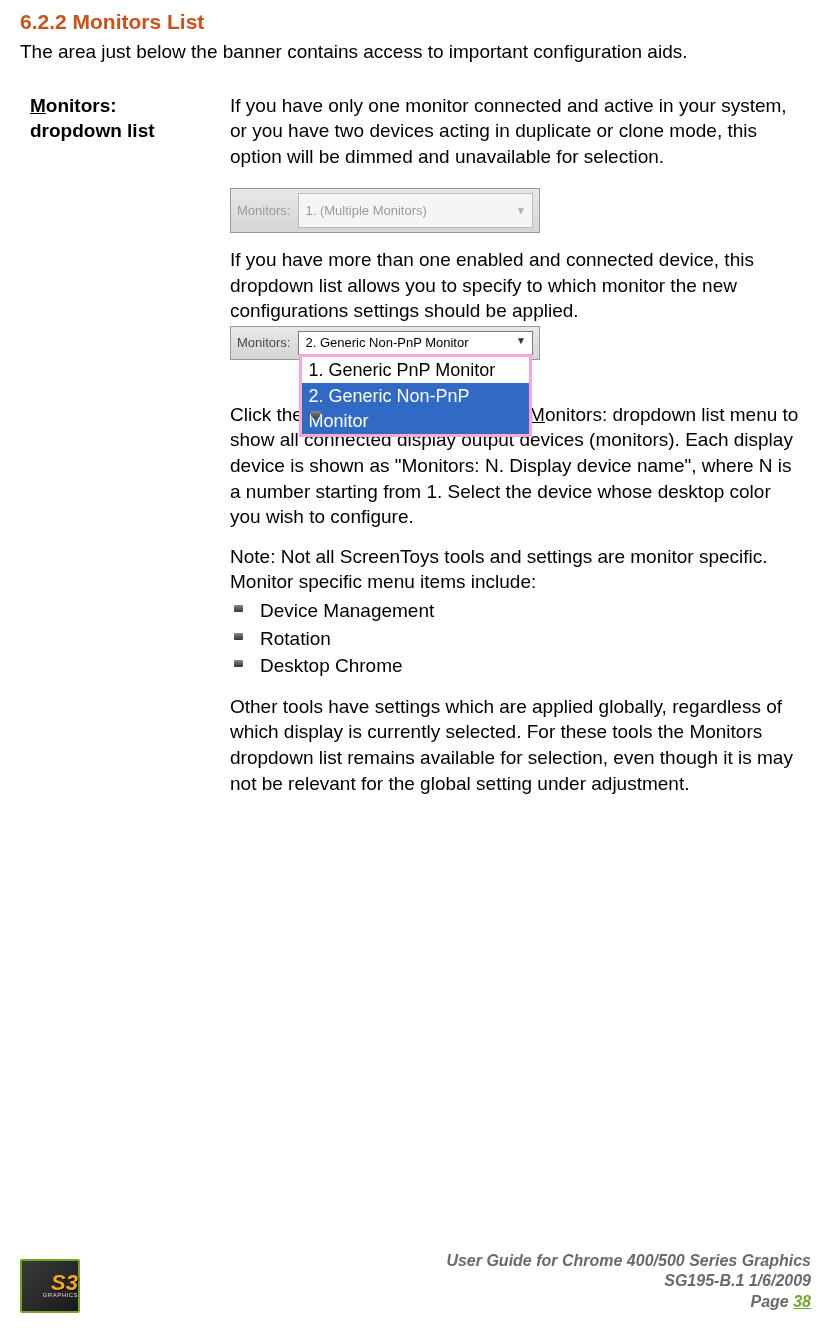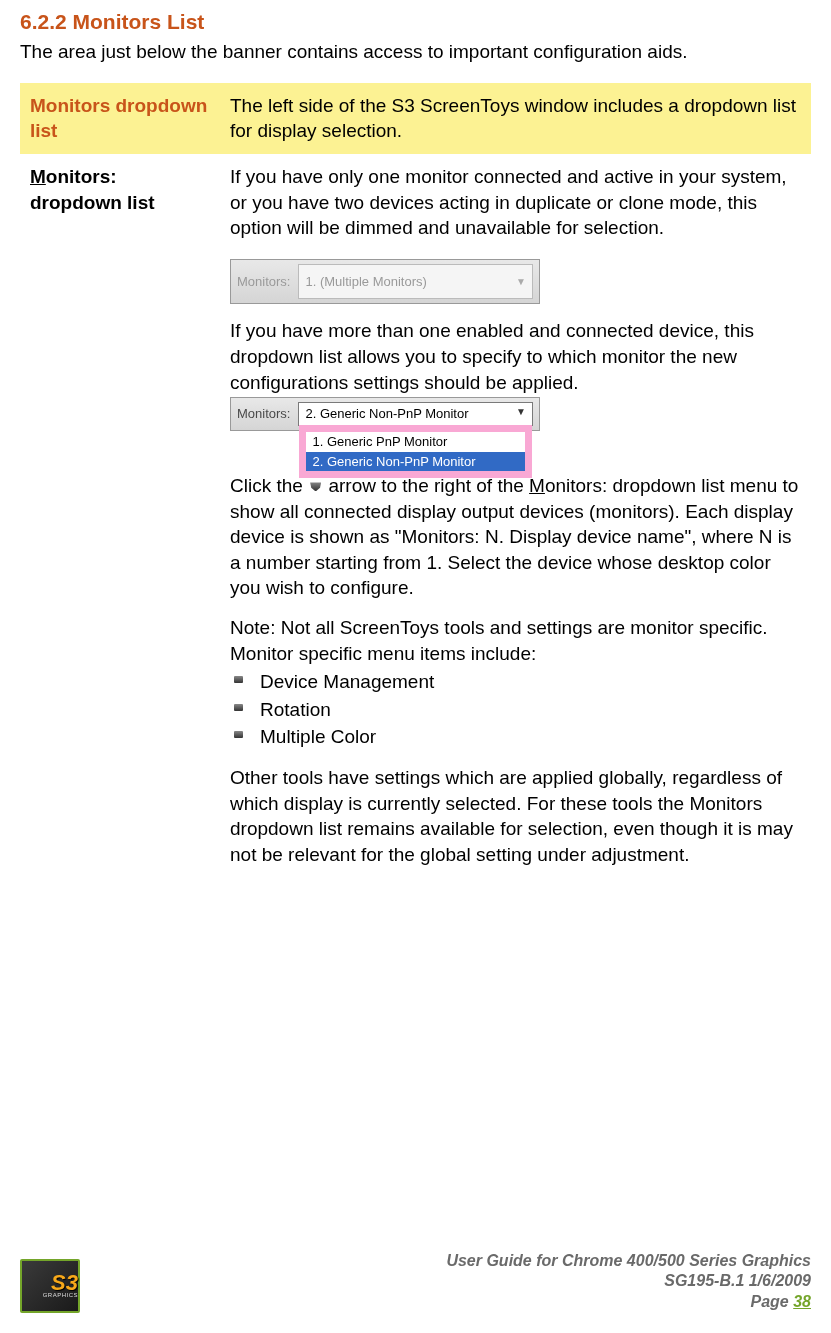--- a/index.html
+++ b/index.html
@@ -120,22 +120,22 @@
     .dd-arrow-act {
       color: #333;
       font-size: 10px;
     }
     .dd-list {
       position: absolute;
       top: 22px;
       left: 0;
       right: 0;
       background: #fff;
-      border: 7px solid #f9a8d4;
-      font-size: 13px;
+      border: 3px solid #f9a8d4;
+      font-size: 18px;
     }
     .dd-list-item {
       padding: 1px 6px;
     }
     .dd-list-item.selected {
       background: #316ac5;
       color: #fff;
     }
     .bullet-list {
       list-style: none;
@@ -212,24 +212,20 @@
     }
   </style>
 </head>
 <body>
 
 <h2 class="section-heading">6.2.2 Monitors List</h2>
 <p class="intro-text">The area just below the banner contains access to important configuration aids.</p>
 
 <table class="def-table">
   <tbody>
-      <tr class="highlight-row">
-    <td class="label-col">Monitors dropdown list</td>
-    <td class="desc-col">The left side of the S3 ScreenToys window includes a dropdown list for display selection.</td>
-  </tr>
   <tr>
     <td class="label-col">
       <span class="underline-letter">M</span><span>onitors: dropdown list</span>
     </td>
     <td class="desc-col">
       <p>If you have only one monitor connected and active in your system, or you have two devices acting in duplicate or clone mode, this option will be dimmed and unavailable for selection.</p>
 
       <div class="dropdown-disabled">
         <div class="dd-inner">
           <span class="dd-label-dis">Monitors:</span>
@@ -258,21 +254,21 @@
       <div style="height:28px"></div>
 
       <p>
         <span>Click the </span><span class="inline-arrow"></span><span> arrow to the right of the </span><span class="underline-letter">M</span><span>onitors</span><span>: dropdown list menu to show all connected display output devices (monitors). Each display device is shown as "Monitors: N. Display device name", where N is a number starting from 1. Select the device whose desktop color you wish to configure.</span>
       </p>
 
       <p class="no-margin">Note: Not all ScreenToys tools and settings are monitor specific. Monitor specific menu items include:</p>
       <ul class="bullet-list">
         <li>Device Management</li>
         <li>Rotation</li>
-        <li>Multiple Color</li>
+        <li>Desktop Chrome</li>
       </ul>
 
       <p>Other tools have settings which are applied globally, regardless of which display is currently selected. For these tools the Monitors dropdown list remains available for selection, even though it is may not be relevant for the global setting under adjustment.</p>
     </td>
   </tr>
 </tbody>
   </table>
 
 <div class="footer">
   <div class="logo-box">

